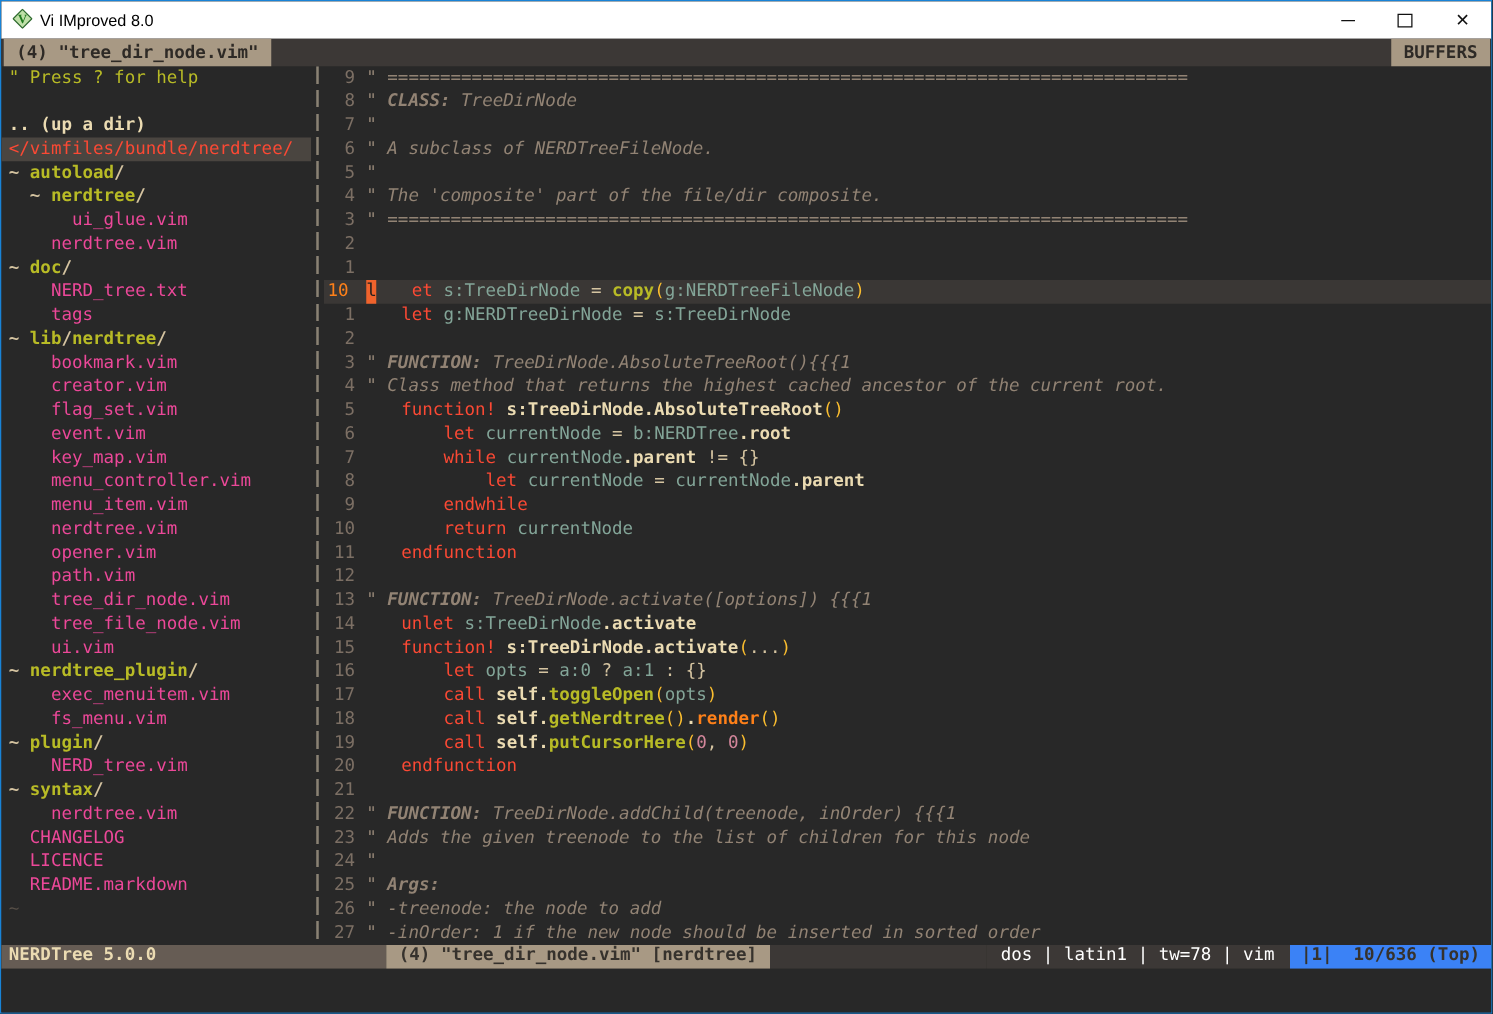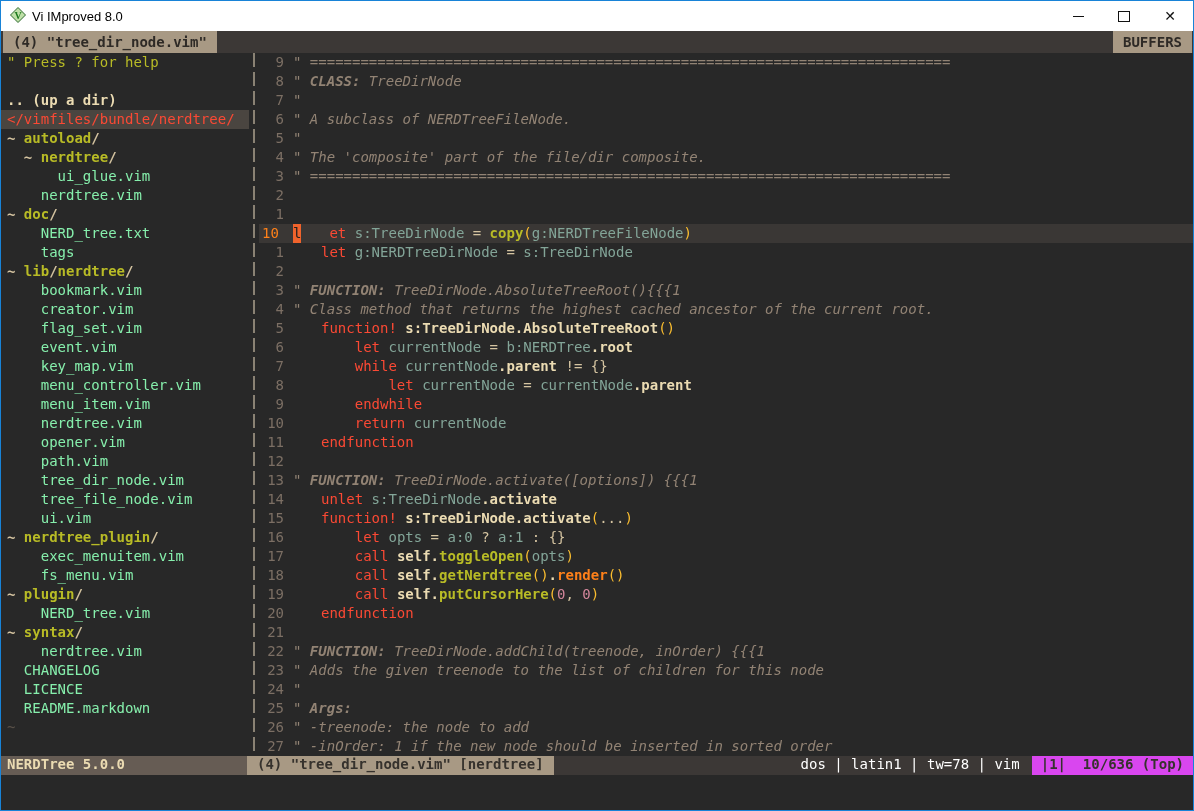--- a/index.html
+++ b/index.html
@@ -30,21 +30,21 @@
   .main{flex:1;display:flex;overflow:hidden;font-size:14px;line-height:19px;}
   .tree{width:248px;flex:none;overflow:hidden;}
   .trow{height:19px;white-space:pre;padding-left:6px;}
   .trow.root{background:#4a4540;}
   .t-help{color:#b8bb26;}
   .t-updir{color:#ebdbb2;font-weight:bold;}
   .t-root{color:#fb4934;}
   .tmark{color:#d5c4a1;font-weight:bold;}
   .tdir{color:#b8bb26;font-weight:bold;}
   .tslash{color:#d5c4a1;font-weight:bold;}
-  .tfile{color:#86efac;margin-top:16px;}
+  .tfile{color:#ec4899;margin-top:16px;}
   .t-tilde{color:#585048;}
   .vsep{width:10px;flex:none;display:flex;justify-content:center;}
   .vsep::before{content:"";width:2px;
     background:repeating-linear-gradient(to bottom,#8a8274 0 14px,rgba(0,0,0,0) 14px 19px);}
   .code{flex:1;overflow:hidden;}
   .crow{height:19px;white-space:pre;display:flex;}
   .crow.cur{background:#3a3735;}
   .gut{width:34px;flex:none;box-sizing:border-box;text-align:right;padding-right:9px;color:#7c6f64;}
   .gut.gcur{text-align:left;padding-left:3px;color:#fe8019;}
   .s-c{color:#928374;font-style:italic;}
@@ -53,26 +53,26 @@
   .s-id{color:#83a598;}
   .s-fn{color:#b8bb26;font-weight:bold;}
   .s-mem{color:#ebdbb2;font-weight:bold;}
   .s-p{color:#fabd2f;}
   .s-op{color:#d5c4a1;}
   .s-num{color:#d3869b;}
   .s-bi{color:#fe8019;font-weight:bold;}
   .s-cursor{background:#f0632c;color:#21201f;}
   
   .status{height:19px;flex:none;display:flex;font-size:14px;white-space:pre;}
-  .st-left{width:246px;flex:none;box-sizing:border-box;background:#665c54;color:#ebdbb2;
+  .st-left{width:308px;flex:none;box-sizing:border-box;background:#665c54;color:#ebdbb2;
     font-weight:bold;padding-left:6px;}
   .st-file{background:#a89984;color:#36322d;font-weight:bold;padding:0 10px;}
   .st-fill{flex:1;background:#3c3836;}
   .st-info{background:#3c3836;color:#ffffff;padding:0 12px;}
-  .st-pos{background:#d946ef;color:#36322d;font-weight:bold;padding:0 9px;}
+  .st-pos{background:#3b82f6;color:#36322d;font-weight:bold;padding:0 9px;}
   
   .cmdline{height:35px;flex:none;background:#282828;}
 </style>
 </head>
 <body>
 
 <div class="win">
 
   <div class="titlebar">
     <span class="vimlogo">

